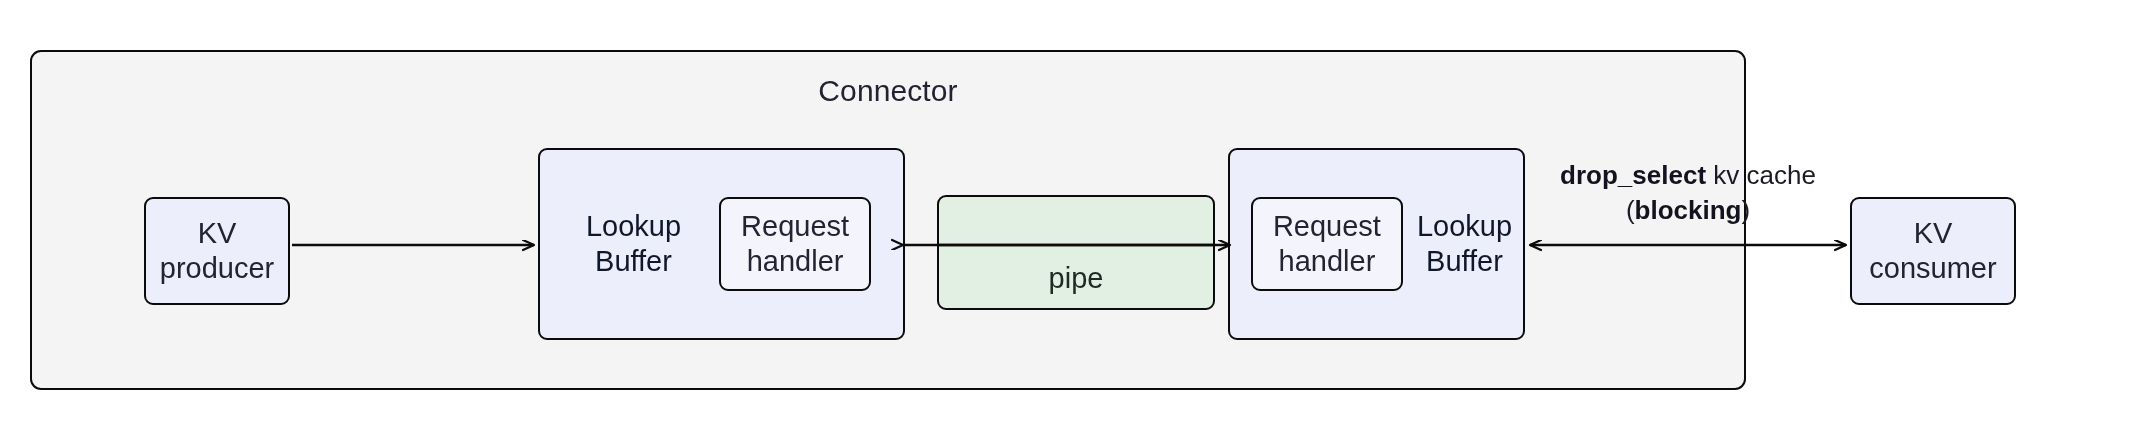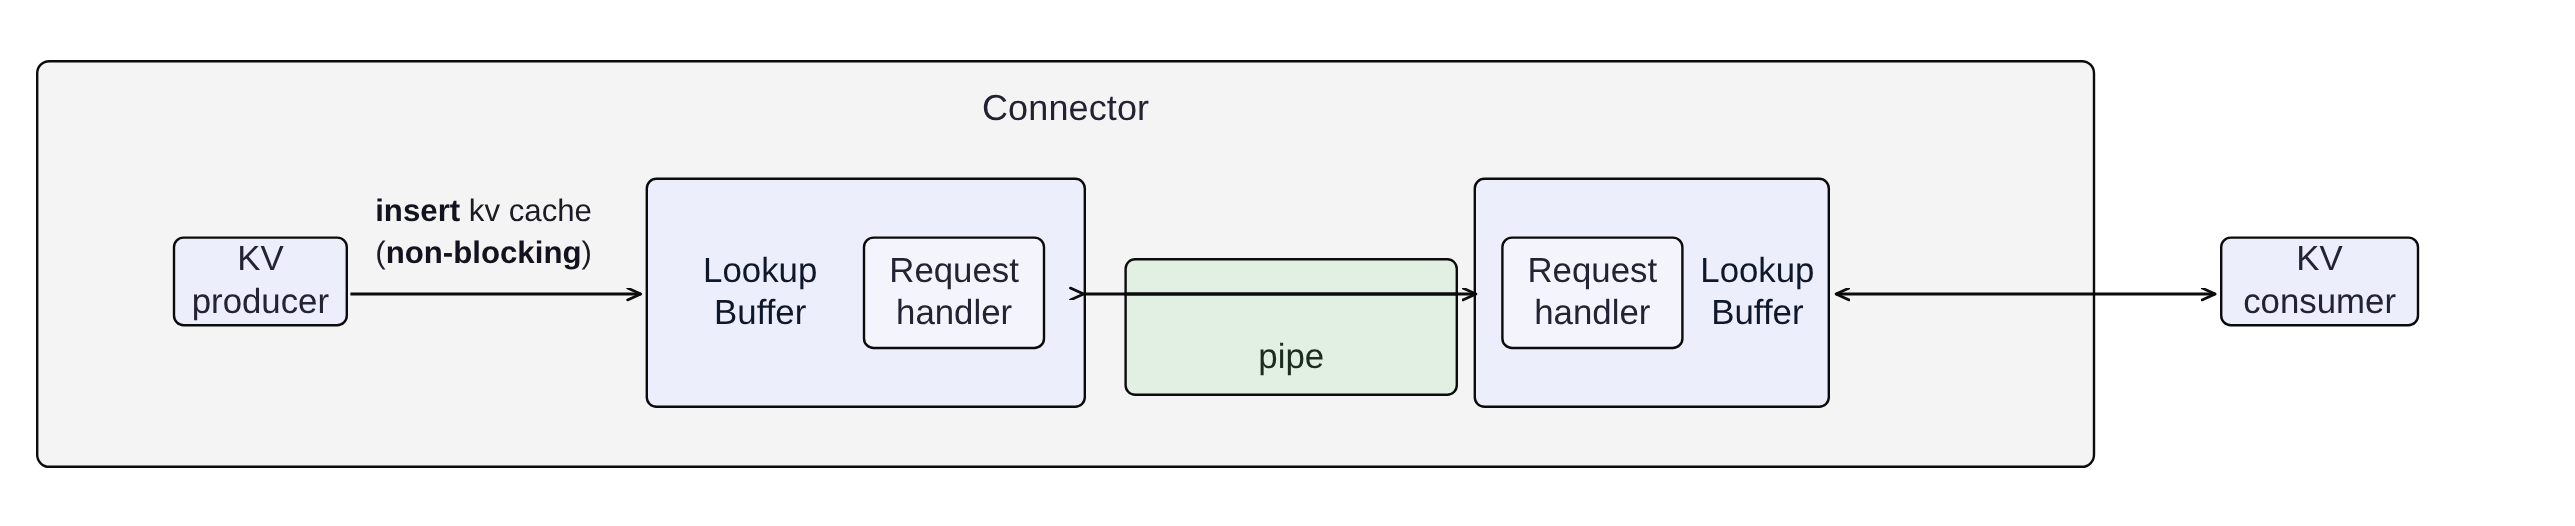--- a/index.html
+++ b/index.html
@@ -53,21 +53,21 @@
     display: flex;
     align-items: center;
     justify-content: center;
     color: #232334;
     font-size: 29px;
     line-height: 1.22;
     text-align: center;
   }
   .node .lines { white-space: pre-line; }
 
-  .endpoint { width: 146px; height: 75px; }
+  .endpoint { width: 146px; height: 108px; }
 
   #kv-producer { left: 144px; top: 197px; }
   #kv-consumer { left: 1850px; top: 197px; width: 166px; }
 
   
   .buffer {
     height: 192px;
     display: flex;
     align-items: center;
     justify-content: center;
@@ -105,21 +105,20 @@
   #pipe {
     position: absolute;
     left: 937px;
     top: 195px;
     width: 278px;
     height: 115px;
     box-sizing: border-box;
     background: #e2f0e4;
     border: 2.6px solid #0b0b0b;
     border-radius: 9px;
-    margin-top: 20px;
   }
   #pipe .pipe-label {
     position: absolute;
     left: 0;
     bottom: 13px;
     width: 100%;
     text-align: center;
     font-size: 29px;
     color: #1d2c20;
   }
@@ -153,43 +152,43 @@
 
   <div class="connector-box">
     <div class="connector-title">Connector</div>
   </div>
 
   <div class="node endpoint" id="kv-producer">
     <span class="lines">KV
 producer</span>
   </div>
 
-  <div class="edge-label" id="label-insert">
-    <div><b>insert</b><span> kv cache</span></div>
-    <div><span>(</span><b>non-blocking</b><span>)</span></div>
-  </div>
 
   <div class="node buffer" id="buffer-left">
     <span class="buffer-label">Lookup
 Buffer</span>
     <span class="handler">Request
 handler</span>
   </div>
 
   <div id="pipe">
     <div class="pipe-label">pipe</div>
   </div>
 
   <div class="node buffer" id="buffer-right">
     <span class="handler">Request
 handler</span>
     <span class="buffer-label">Lookup
 Buffer</span>
   </div>
 
+  <div class="edge-label" id="label-drop-select">
+    <div><b>drop_select</b><span> kv cache</span></div>
+    <div><span>(</span><b>blocking</b><span>)</span></div>
+  </div>
 
   <div class="node endpoint" id="kv-consumer">
     <span class="lines">KV
 consumer</span>
   </div>
 
   <svg id="arrows" viewBox="0 0 2146 438">
     <defs>
       <marker id="ah-r" markerWidth="14" markerHeight="14" refX="12" refY="5" orient="auto" markerUnits="userSpaceOnUse">
         <path d="M1,0 L12,5 L1,10" fill="none" stroke="#0b0b0b" stroke-width="2.2" stroke-linecap="round" stroke-linejoin="round"></path>

